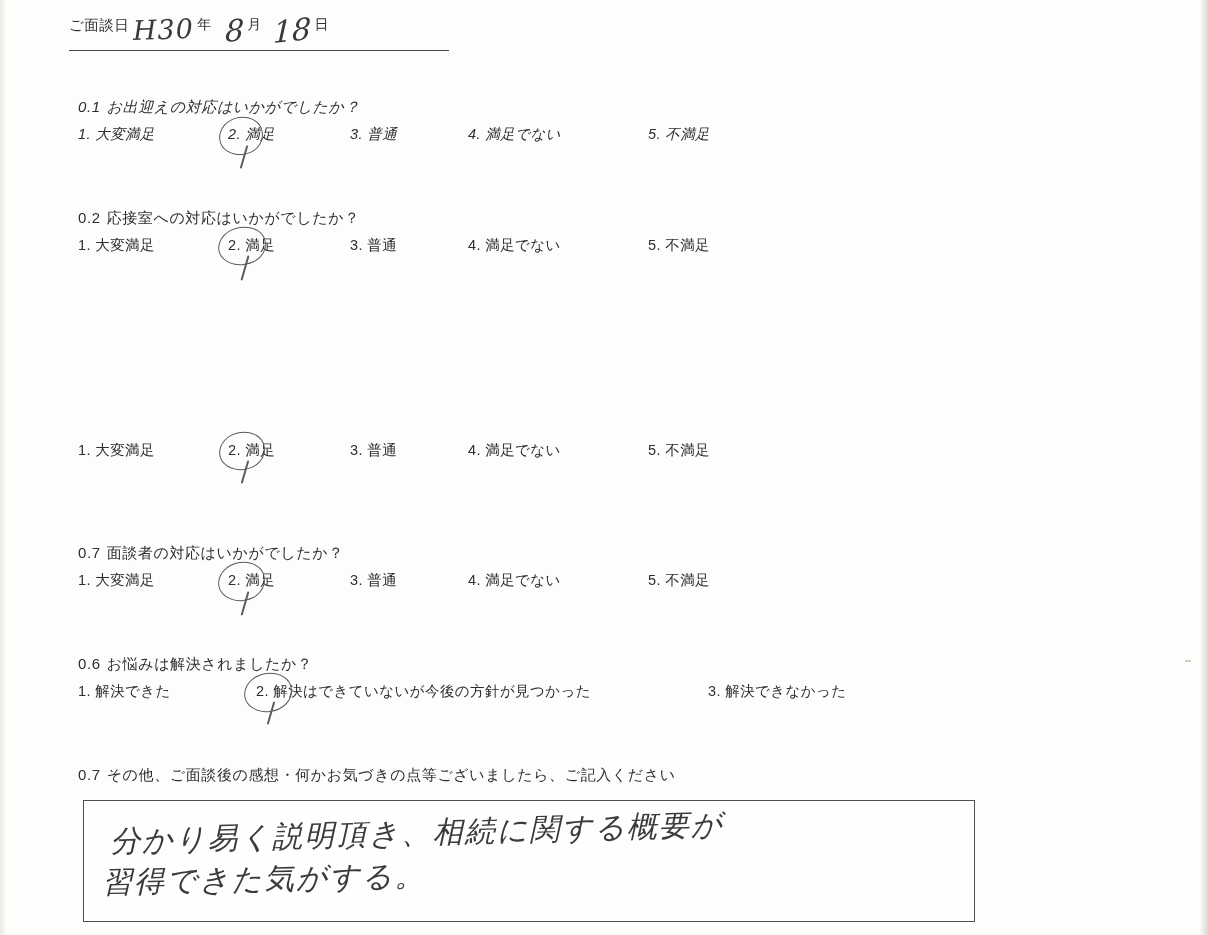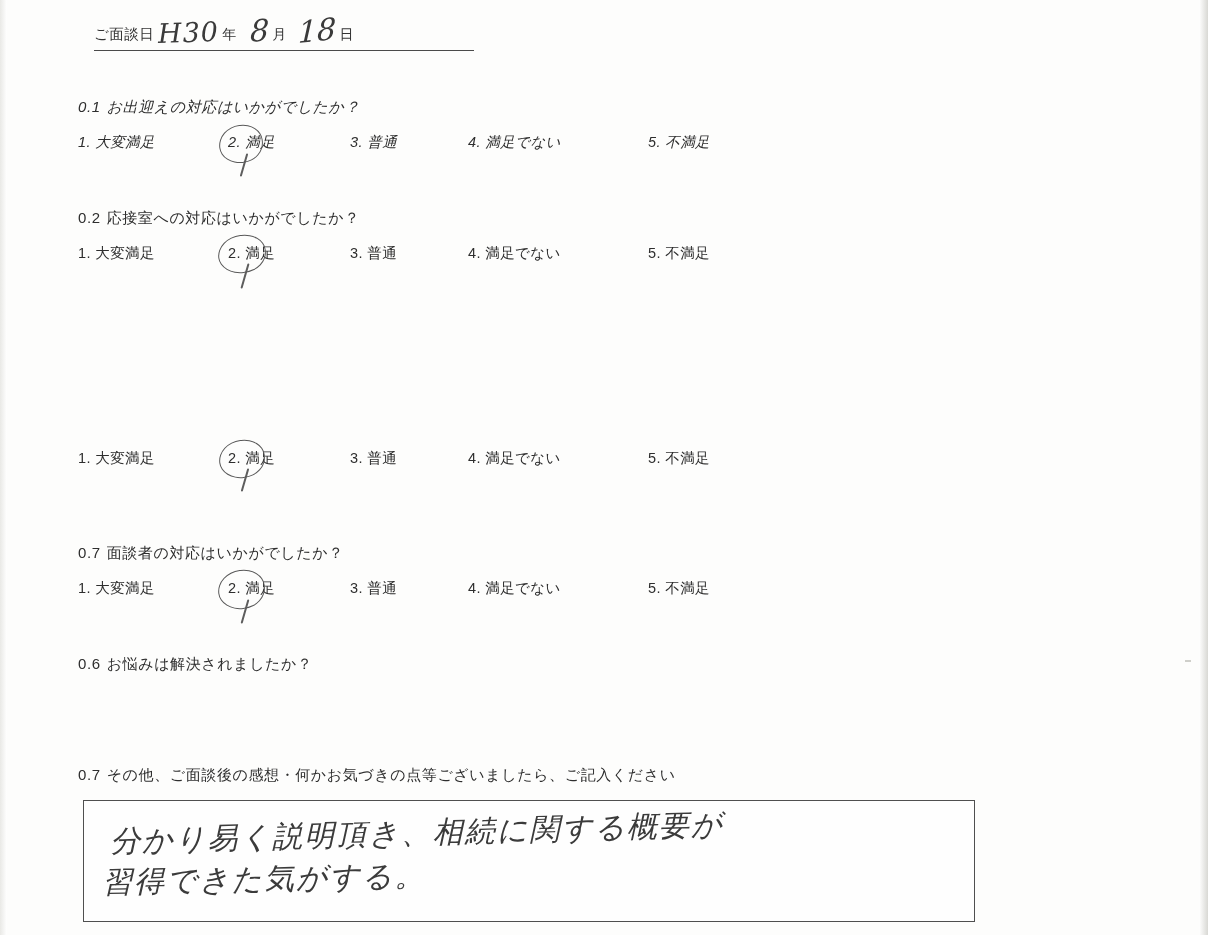--- a/index.html
+++ b/index.html
@@ -38,25 +38,24 @@
 
   .content {
     position: absolute;
     left: 0; top: 0;
     width: 1208px; height: 935px;
   }
 
   
   .date-line {
     position: absolute;
-    left: 94px;
+    left: 69px;
     top: 16px;
     width: 380px;
     display: flex;
-    align-items: flex-end;
     border-bottom: 1.6px solid #4a4a4a;
     padding-bottom: 4px;
   }
   .date-label {
     font-size: 14.5px;
     letter-spacing: 0.5px;
     color: #333;
     padding-bottom: 2px;
     white-space: nowrap;
   }
@@ -102,21 +101,21 @@
     color: #2e2e2e;
     letter-spacing: 0.6px;
     white-space: nowrap;
   }
   .q-num {
     display: inline-block;
     margin-right: 6px;
   }
   .options {
     position: relative;
-    margin-top: 16px;
+    margin-top: 8px;
     height: 24px;
   }
   .option {
     position: absolute;
     top: 0;
     font-size: 14.5px;
     color: #2e2e2e;
     letter-spacing: 0.4px;
     white-space: nowrap;
   }
@@ -247,20 +246,27 @@
         <span class="option" style="left:570px;">5. 不満足</span>
         <span class="circle-mark" style="left:140px; top:-9px; width:45px; height:37px;"></span>
         <span class="circle-tail" style="left:166px; top:20px; height:25px;"></span>
       </div>
     </div>
 
     <div class="question-block" style="top:655px;">
       <div class="q-title">
         <span class="q-num">0.6</span><span>お悩みは解決されましたか？</span>
       </div>
+      <div class="options">
+        <span class="option" style="left:0px;">1. 解決できた</span>
+        <span class="option" style="left:178px;">2. 解決はできていないが今後の方針が見つかった</span>
+        <span class="option" style="left:630px;">3. 解決できなかった</span>
+        <span class="circle-mark" style="left:166px; top:-9px; width:46px; height:37px;"></span>
+        <span class="circle-tail" style="left:192px; top:19px; height:24px;"></span>
+      </div>
     </div>
 
     <div class="question-block" style="top:766px;">
       <div class="q-title">
         <span class="q-num">0.7</span><span>その他、ご面談後の感想・何かお気づきの点等ございましたら、ご記入ください</span>
       </div>
     </div>
 
     <div class="comment-box">
       <span class="comment-hand comment-line1">分かり易く説明頂き、相続に関する概要が</span>

